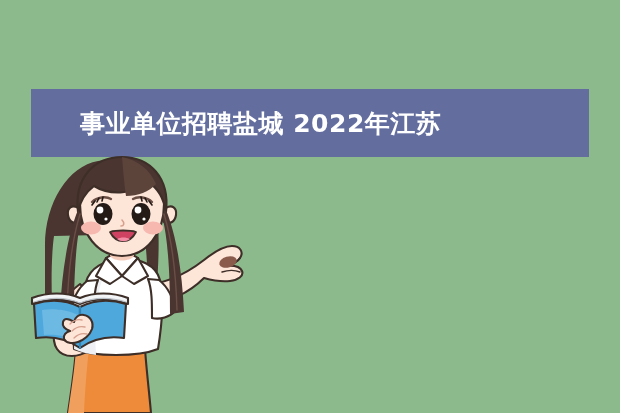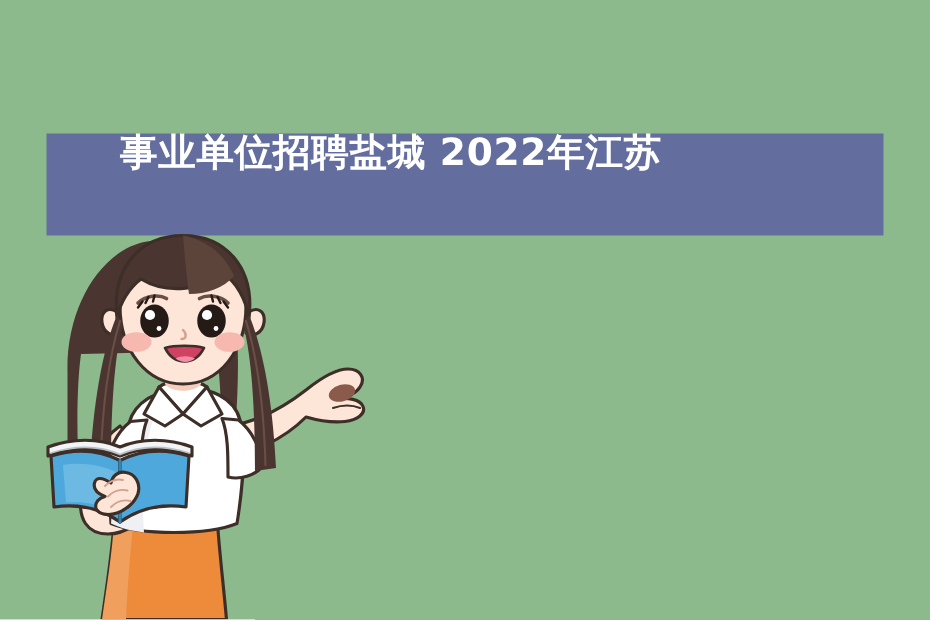--- a/index.html
+++ b/index.html
@@ -17,21 +17,21 @@
     font-family: "Liberation Sans", "DejaVu Sans", sans-serif;
   }
   #title-banner {
     position: absolute;
     left: 31px;
     top: 89px;
     width: 558px;
     height: 68px;
     background: #636e9f;
     display: flex;
-    align-items: flex-start;
+    align-items: center;
     box-sizing: border-box;
     padding-left: 49px;
   }
   #title-text {
     color: #ffffff;
     font-size: 25px;
     font-weight: bold;
     letter-spacing: 0.5px;
     line-height: 1;
     white-space: nowrap;

